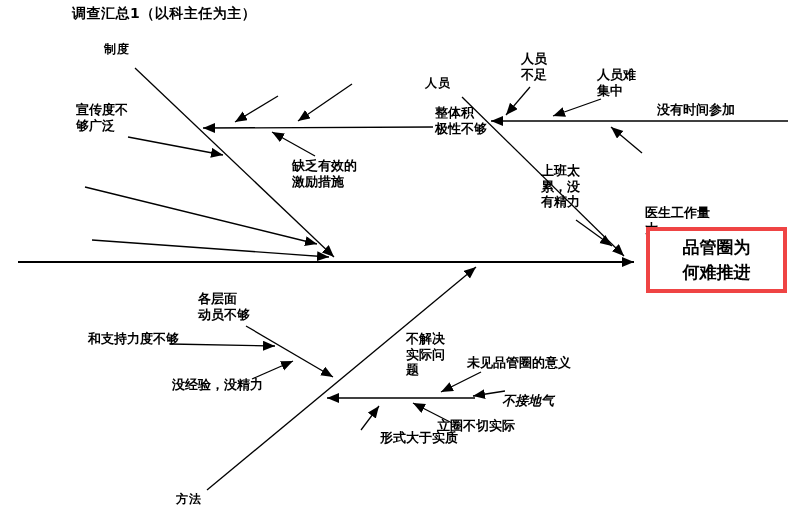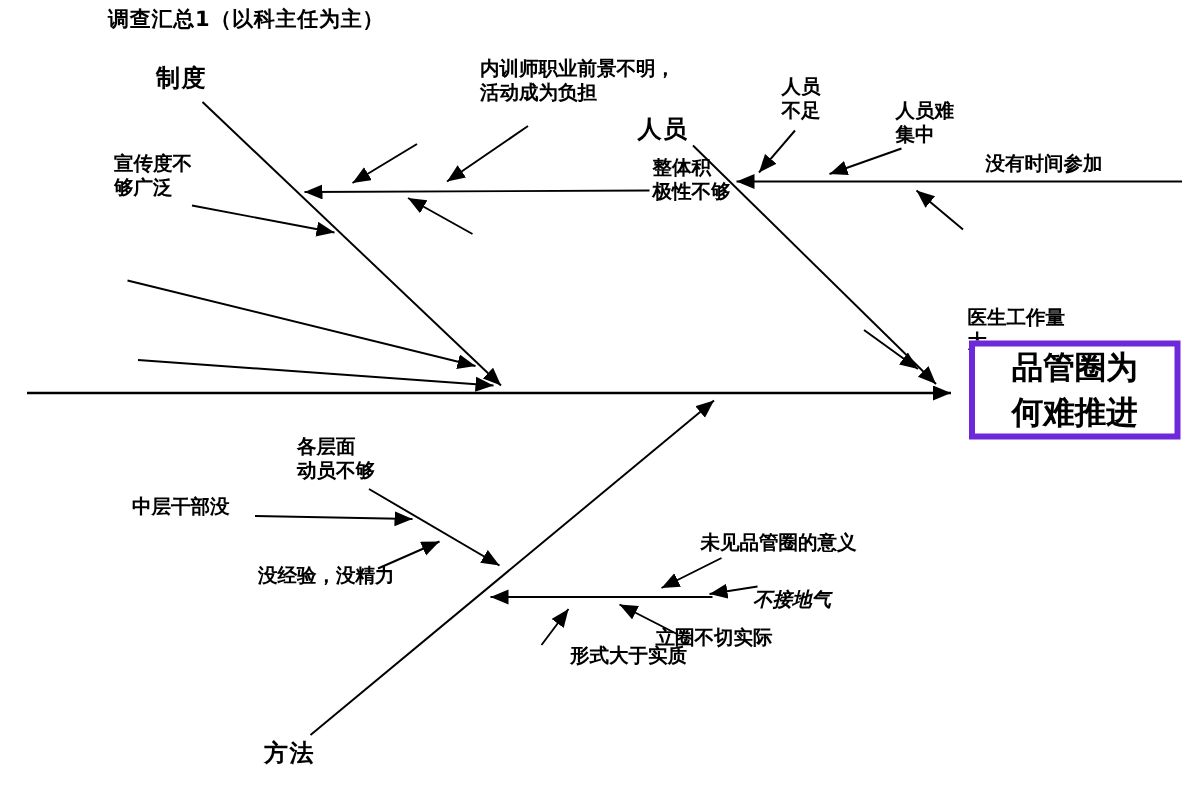--- a/index.html
+++ b/index.html
@@ -13,30 +13,30 @@
   }
   .lines-svg{position:absolute;left:0;top:0;width:795px;height:527px;}
   .lbl{
     position:absolute;
     font-size:13px;
     font-weight:bold;
     line-height:1.2;
     white-space:pre-line;
     color:#000;
   }
-  .cat{font-size:16px;letter-spacing:1px;}
+  .cat{font-size:12px;letter-spacing:1px;}
   .title{font-size:14px;letter-spacing:.5px;}
   .effect{
     position:absolute;
     left:646px;top:227px;
     width:133px;height:58px;
-    border:4px solid #6d28d9;
+    border:4px solid #ef4444;
     display:flex;align-items:center;justify-content:center;
     text-align:center;
-    font-size:21px;font-weight:bold;
+    font-size:17px;font-weight:bold;
     line-height:1.45;
     white-space:pre-line;
     background:#fff;
   }
   line{stroke:#000;stroke-width:1.3;}
   .spine{stroke-width:1.8;}
 </style>
 </head>
 <body>
 
@@ -78,38 +78,44 @@
     <line x1="452" y1="423" x2="413" y2="403" marker-end="url(#arw)"></line>
     <line x1="361" y1="430" x2="379" y2="406" marker-end="url(#arw)"></line>
   </svg>
 
   <div class="lbl title" style="left:72px;top:5px;">调查汇总1（以科主任为主）</div>
 
   <div class="lbl cat" style="left:104px;top:42px;">制度</div>
   <div class="lbl cat" style="left:425px;top:76px;">人员</div>
   <div class="lbl cat" style="left:176px;top:492px;">方法</div>
 
-  <div class="lbl" style="left:320px;top:39px;">内训师职业前景不明，
-活动成为负担</div>
   <div class="lbl" style="left:76px;top:102px;">宣传度不
 够广泛</div>
   <div class="lbl" style="left:435px;top:105px;">整体积
 极性不够</div>
+  <div class="lbl" style="left:292px;top:158px;">缺乏有效的
+激励措施</div>
 
   <div class="lbl" style="left:521px;top:51px;">人员
 不足</div>
   <div class="lbl" style="left:597px;top:67px;">人员难
 集中</div>
   <div class="lbl" style="left:657px;top:102px;">没有时间参加</div>
   <div class="lbl" style="left:645px;top:158px;margin-top:47px;">医生工作量
 大</div>
+  <div class="lbl" style="left:541px;top:163px;">上班太
+累，没
+有精力</div>
 
   <div class="lbl" style="left:198px;top:291px;">各层面
 动员不够</div>
-  <div class="lbl" style="left:88px;top:331px;">中层干部没</div>
+  <div class="lbl" style="left:88px;top:331px;">和支持力度不够</div>
+  <div class="lbl" style="left:406px;top:331px;">不解决
+实际问
+题</div>
   <div class="lbl" style="left:467px;top:355px;">未见品管圈的意义</div>
   <div class="lbl" style="left:172px;top:377px;">没经验，没精力</div>
   <div class="lbl" style="left:502px;top:393px;font-style:italic;">不接地气</div>
   <div class="lbl" style="left:437px;top:418px;">立圈不切实际</div>
   <div class="lbl" style="left:332px;top:430px;margin-left:48px;">形式大于实质</div>
 
   <div class="effect">
     <span>品管圈为
 何难推进</span>
   </div>

